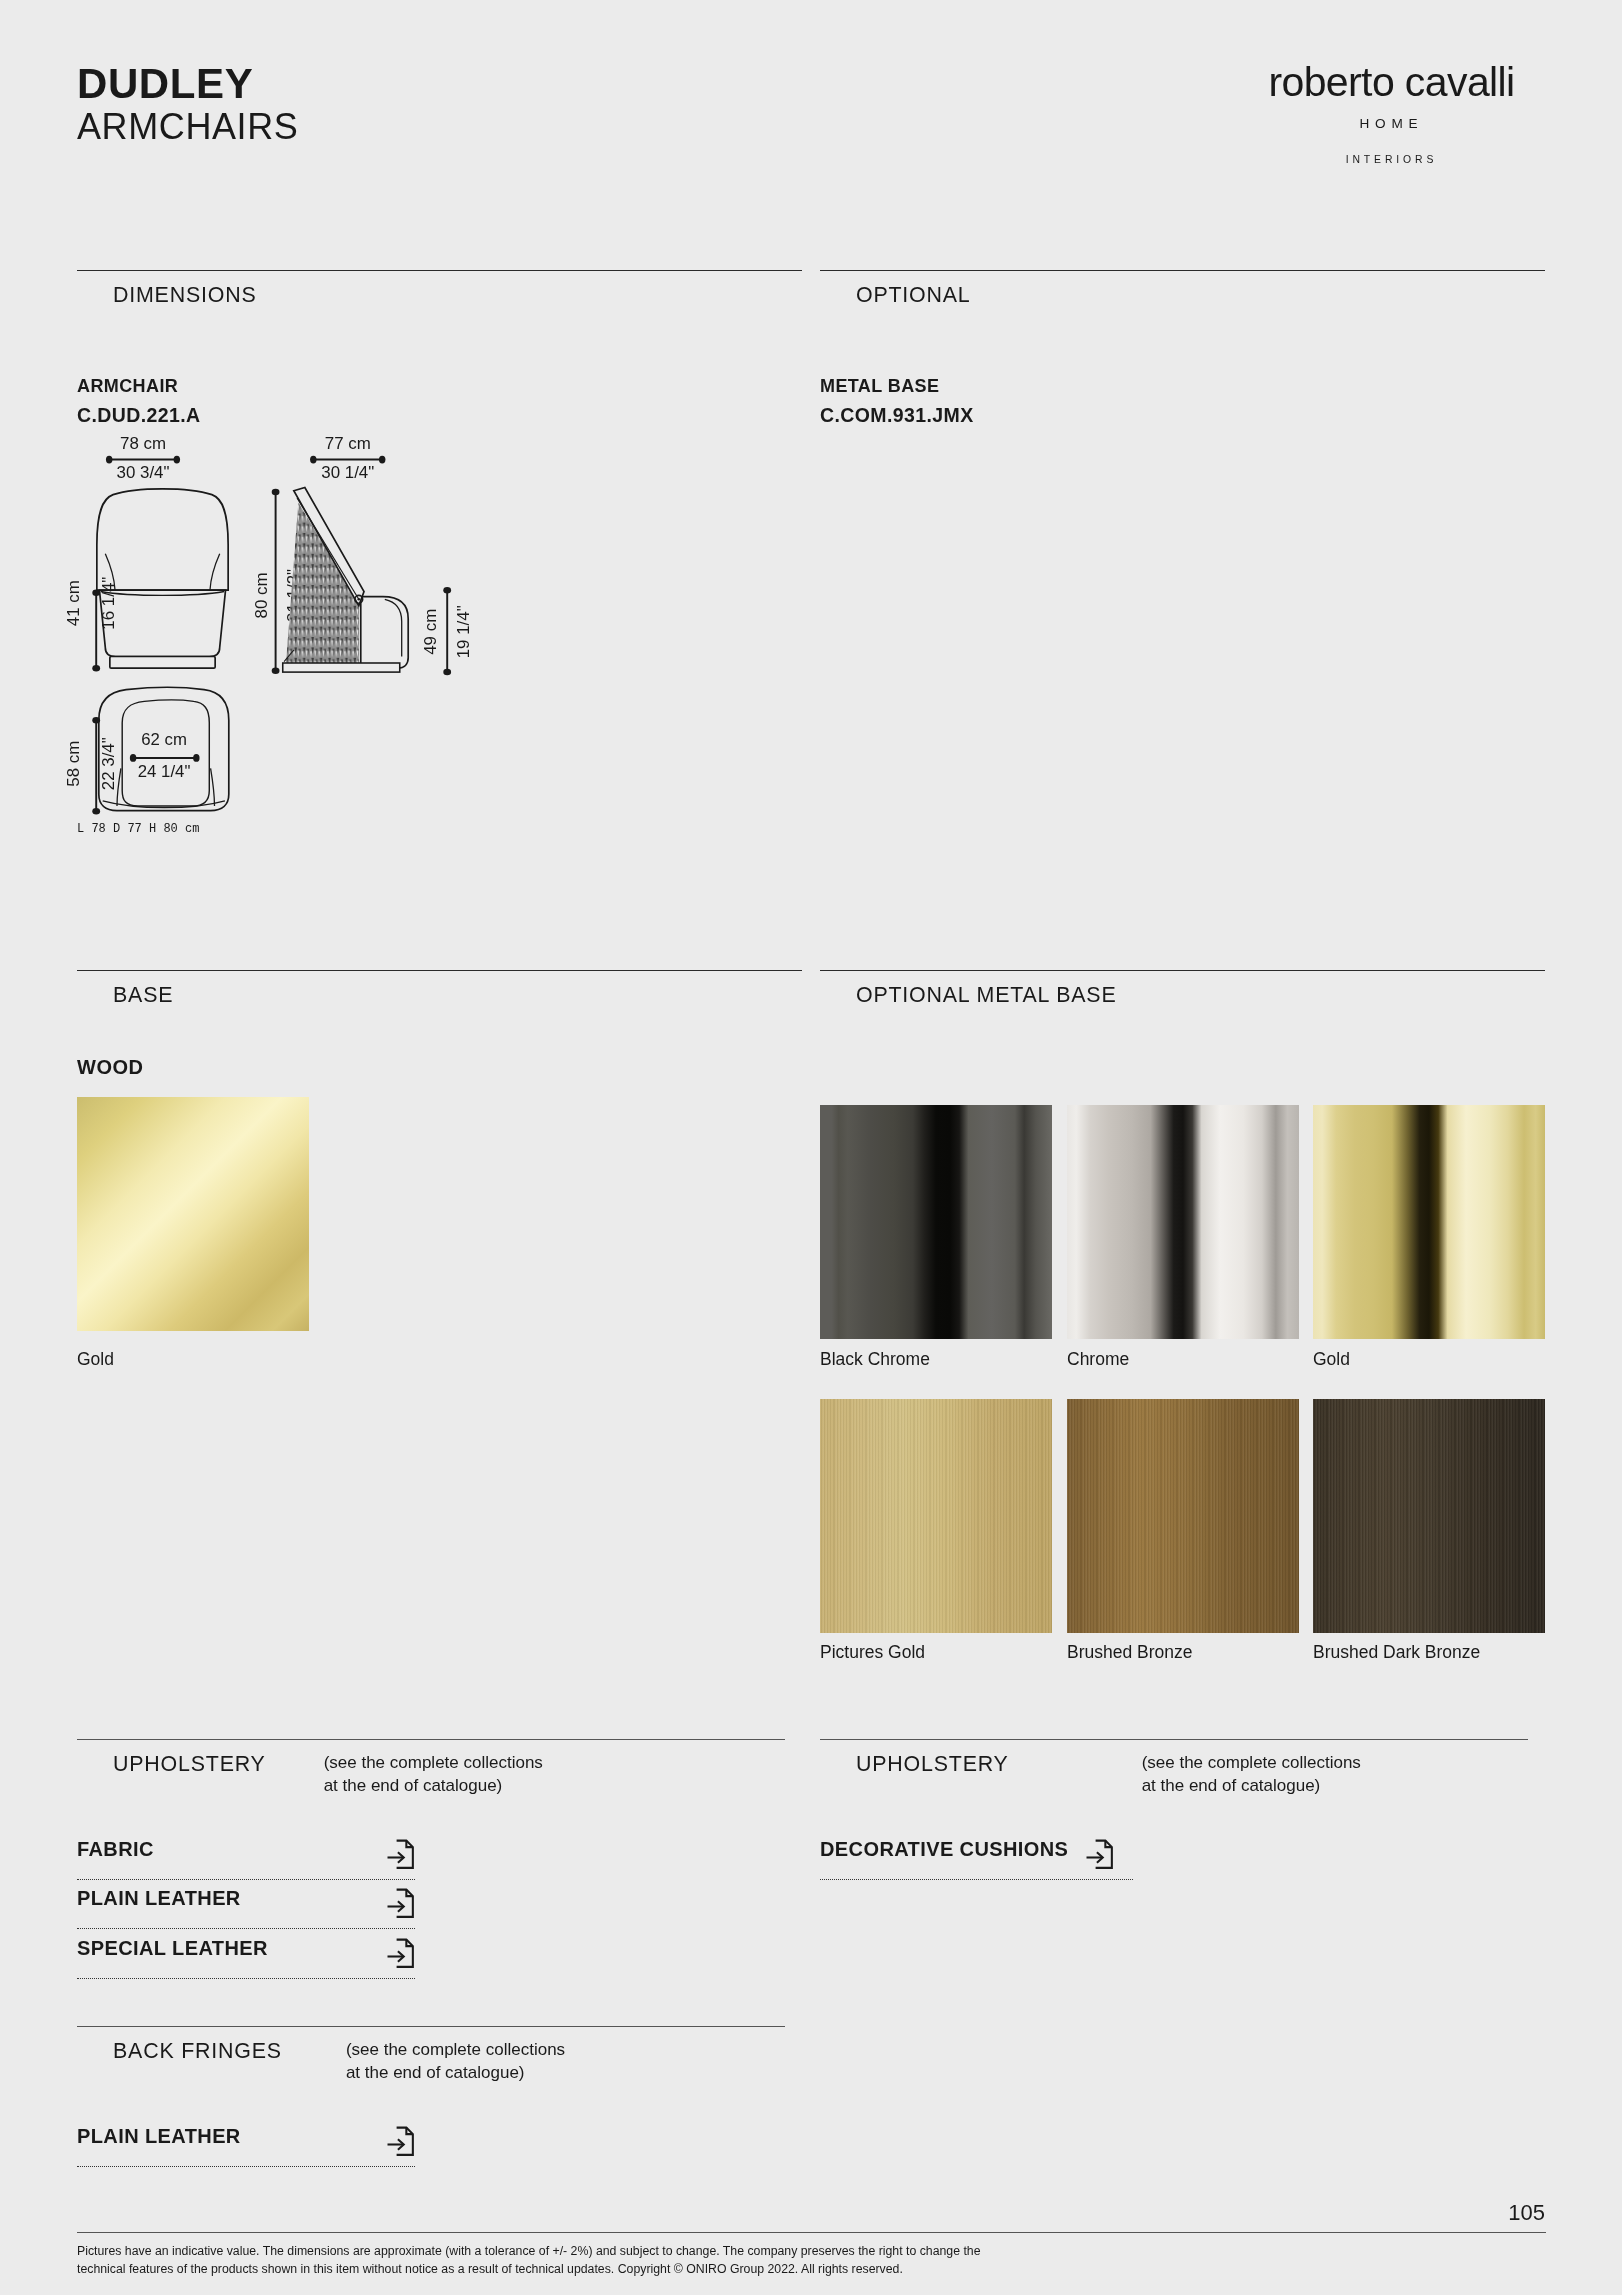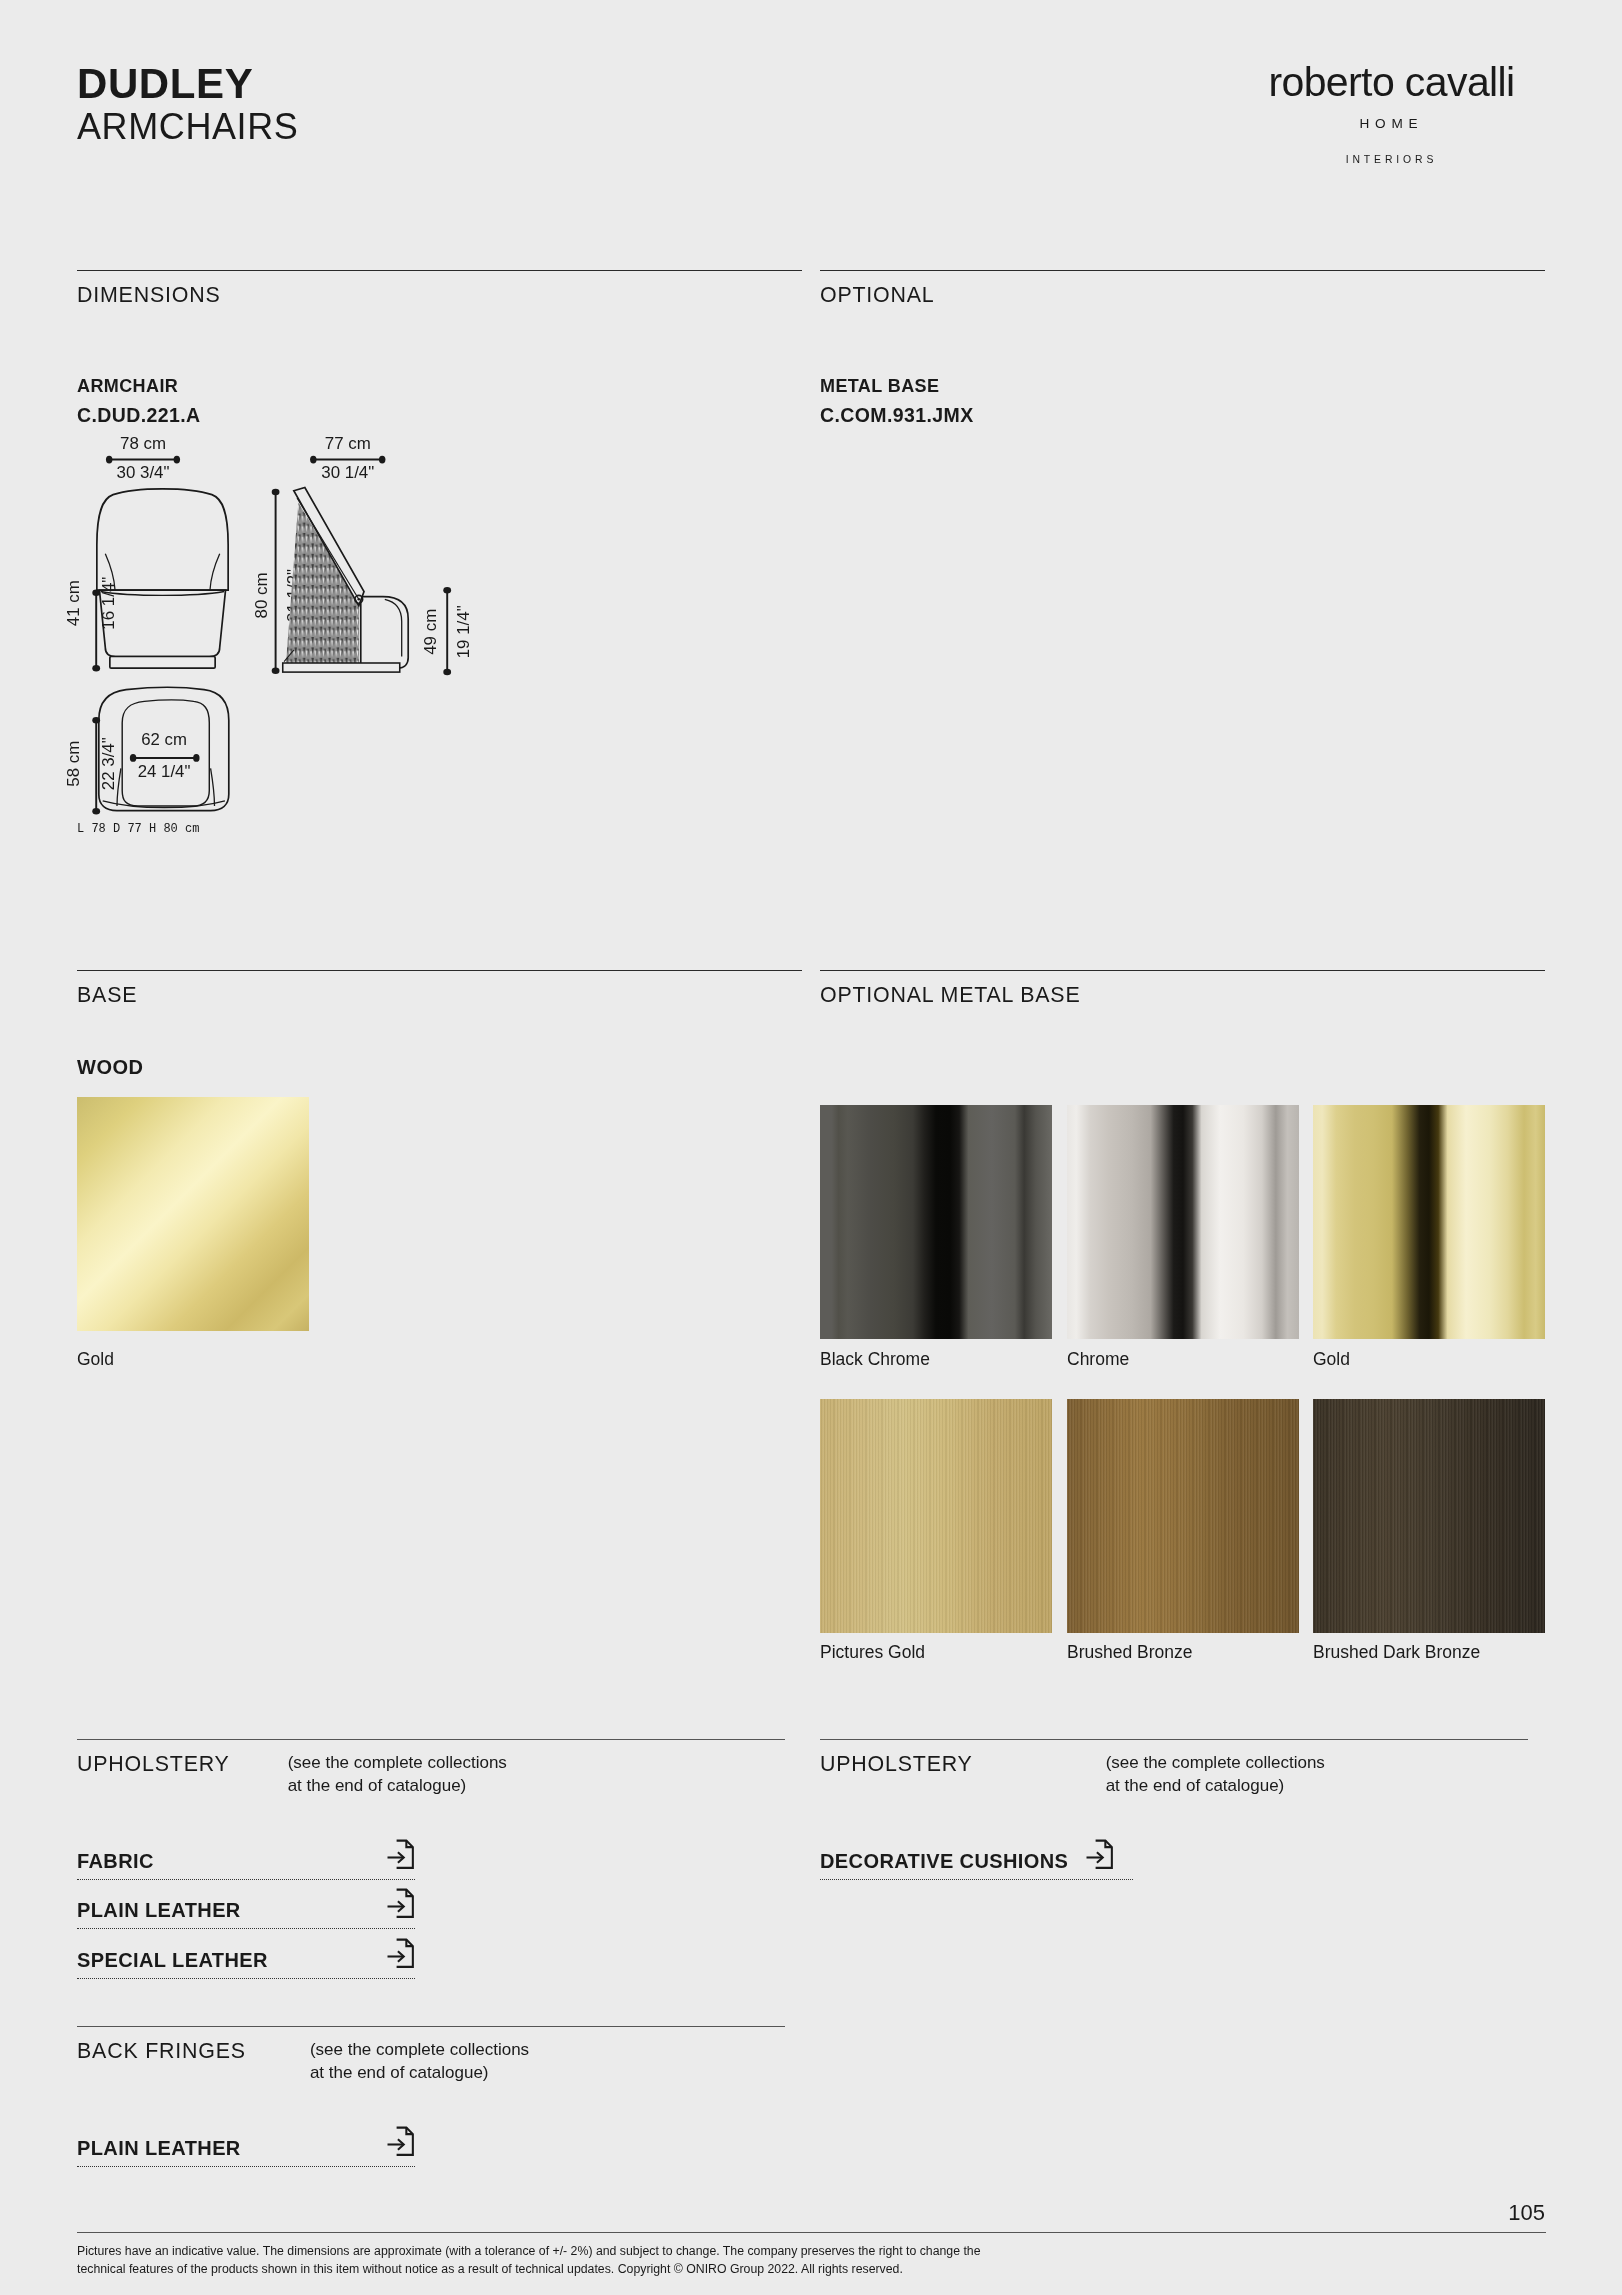--- a/index.html
+++ b/index.html
@@ -24,21 +24,21 @@
   .brand-home{font-size:13.6px;letter-spacing:5.8px;margin-top:13px;}
   .brand-interiors{font-size:10.4px;letter-spacing:3.9px;margin-top:23.4px;}
 
   
   .col-left{position:absolute;left:77px;width:725px;}
   .col-right{position:absolute;left:820px;width:725px;}
 
   .rule{border-top:1.3px solid #2a2a2a;width:100%;}
   .rule-thin{border-top:1px solid #555;width:708px;}
 
-  .sec-head{font-size:21.4px;font-weight:400;letter-spacing:0.8px;margin-top:11.7px;}
+  .sec-head{font-size:21.4px;font-weight:400;letter-spacing:0.8px;margin-top:11.7px;margin-left:36px;}
   .sub-label{font-size:18px;font-weight:700;letter-spacing:0.4px;}
   .code{font-size:19.5px;font-weight:700;letter-spacing:0.4px;margin-top:6.5px;}
   .sub-bold{font-size:20px;font-weight:700;letter-spacing:0.5px;}
 
   
   .drawing{position:absolute;left:65px;top:429px;width:533px;height:403px;}
   .dim-txt{font-size:26px;fill:#1a1a1a;font-family:"Liberation Sans", sans-serif;}
   .overall{position:absolute;left:77px;top:822px;font-size:12px;font-weight:300;font-family:Liberation Mono, monospace;}
 
   
@@ -68,21 +68,21 @@
   .m-brbronze{background:
     repeating-linear-gradient(90deg,rgba(255,255,255,.06) 0 0.6px,rgba(0,0,0,.07) 0.6px 1.9px,rgba(255,255,255,.02) 1.9px 3.2px),
     linear-gradient(90deg,#7d5f32 0%,#8a6a38 14%,#9a7840 32%,#8e6e3a 52%,#7d5f31 72%,#70552c 100%);}
   .m-brdarkbronze{background:
     repeating-linear-gradient(90deg,rgba(255,255,255,.05) 0 0.6px,rgba(0,0,0,.10) 0.6px 1.9px,rgba(255,255,255,.02) 1.9px 3.2px),
     linear-gradient(90deg,#3a3226 0%,#443a2b 14%,#4b4030 32%,#433a2c 52%,#372f24 74%,#2e2820 100%);}
 
   
   .note{font-size:17px;font-weight:300;line-height:1.35;white-space:pre-line;}
   .link-row{position:absolute;width:338px;}
-  .link-inner{display:flex;align-items:flex-end;}
+  .link-inner{display:flex;align-items:flex-start;}
   .link-label{font-size:20px;font-weight:700;letter-spacing:0.4px;}
   .link-icon{margin-left:auto;display:block;}
   .dots{border-top:1.9px dotted #333;margin-top:6.5px;width:100%;}
 
   
   .pageno{position:absolute;right:78px;top:2200px;font-size:22px;font-weight:300;}
   .footer-rule{position:absolute;left:77px;top:2232px;width:1469px;border-top:1px solid #555;}
   .footer-txt{position:absolute;left:77px;top:2242px;width:1300px;font-size:12.3px;font-weight:300;line-height:1.5;white-space:pre-line;}
 </style>
 </head>

